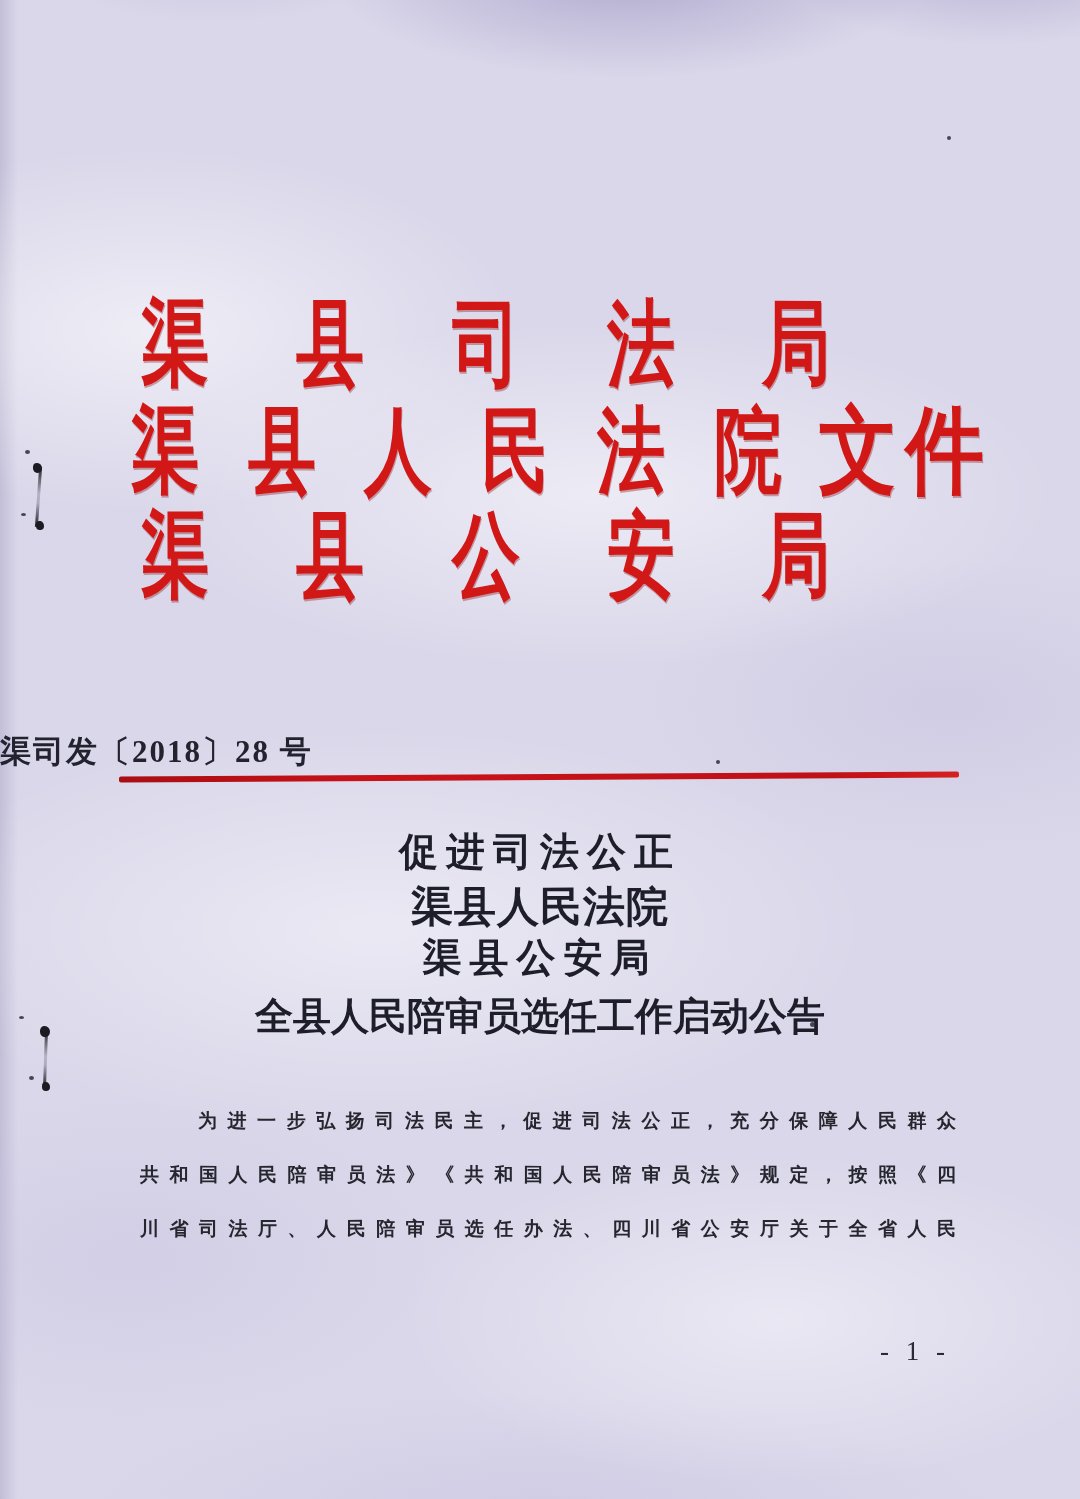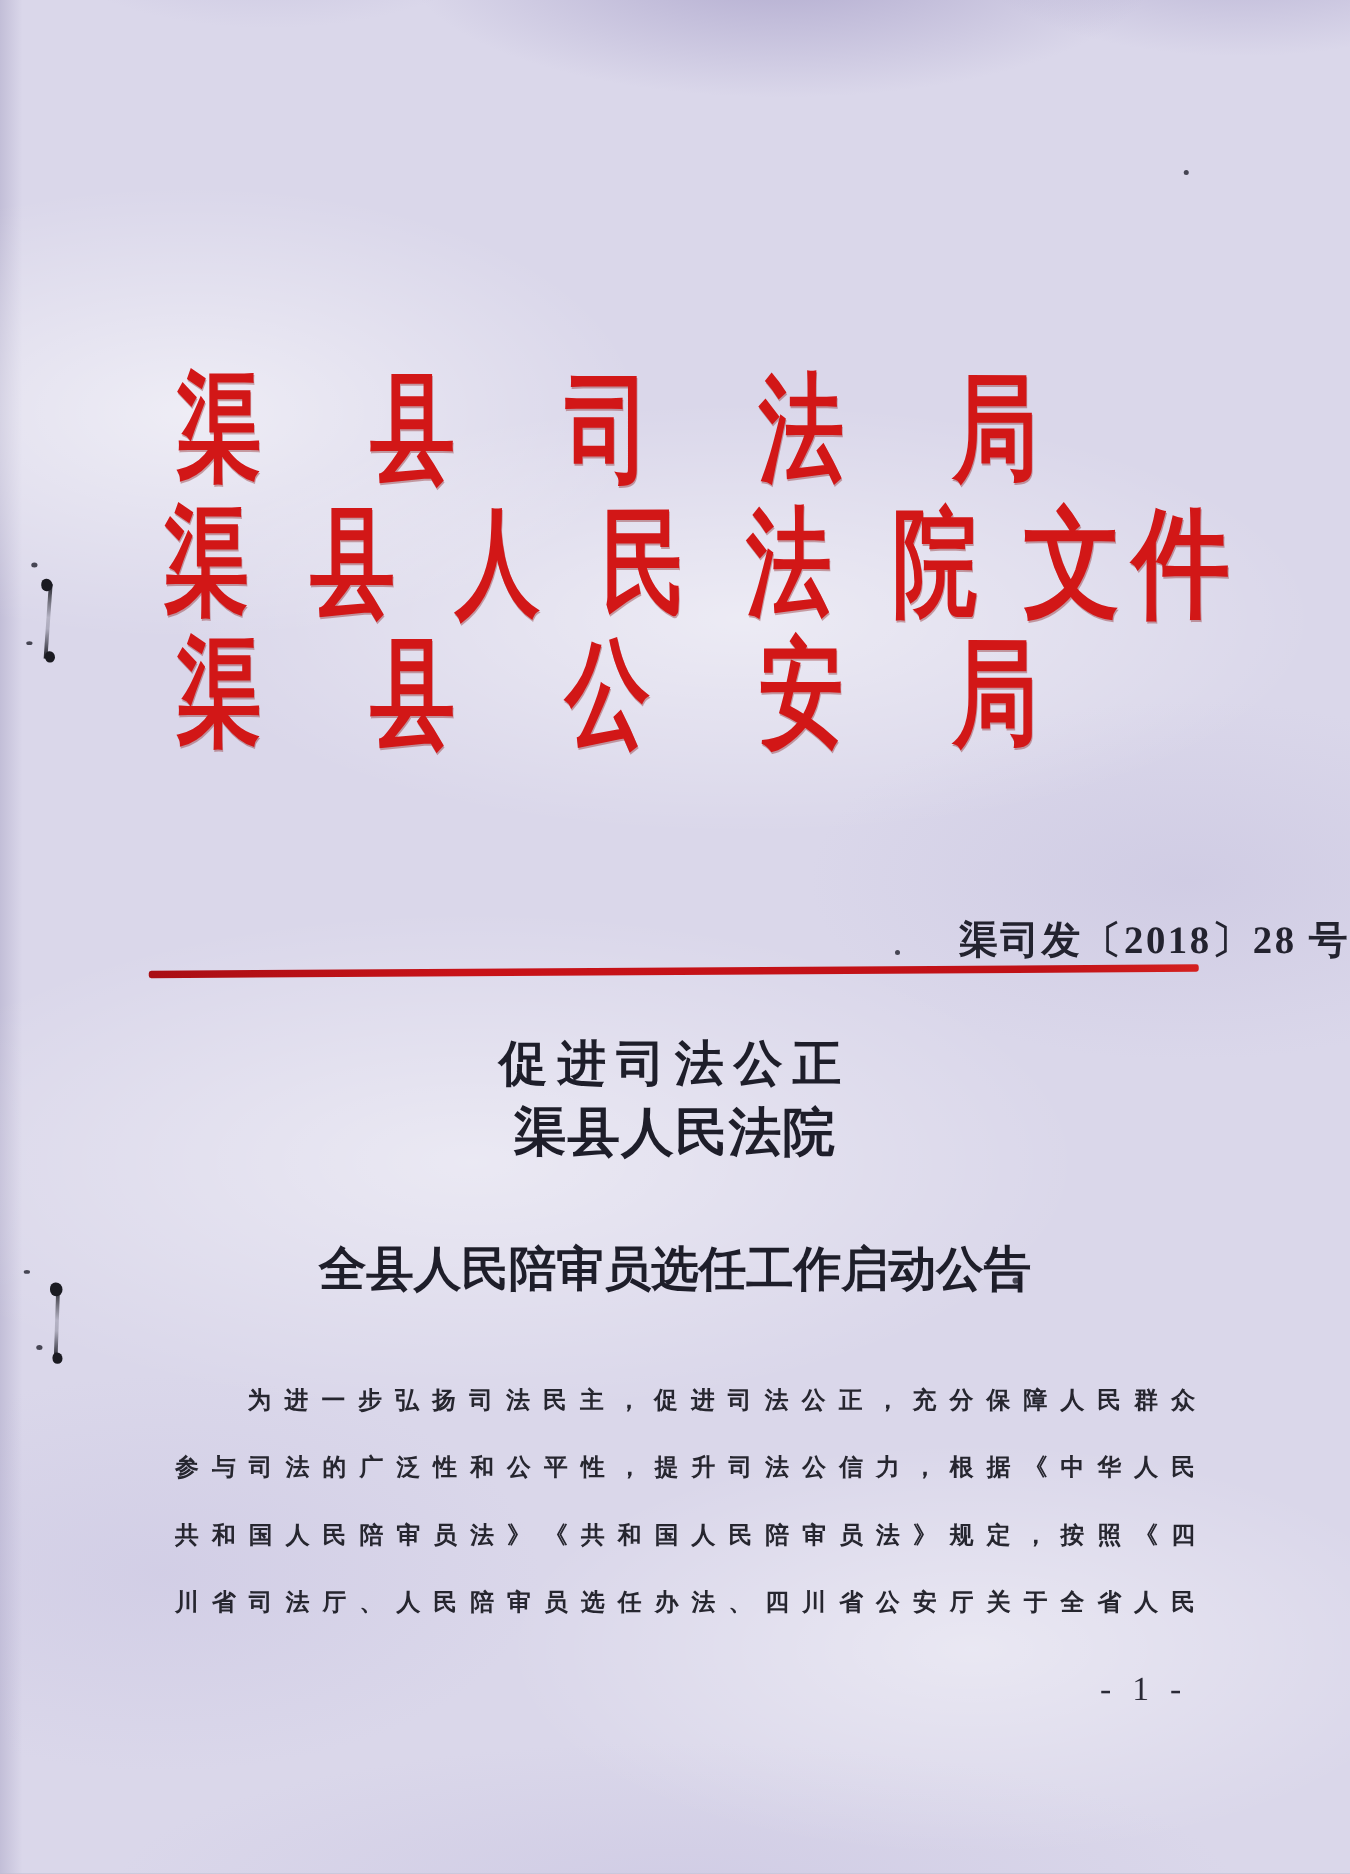--- a/index.html
+++ b/index.html
@@ -37,21 +37,21 @@
     color:#d21717;
     transform:scaleX(.72);
     text-shadow:1px 2px 0 rgba(130,10,10,.35);
   }
   .suffix{margin-left:16px;display:flex;letter-spacing:-8px;}
   .suffix .red-char{transform:scaleX(.82);font-size:95px;}
 
   
   .doc-number{
     position:absolute;left:0;top:731px;width:100%;
-    text-align:right;font-size:31px;line-height:42px;
+    text-align:left;font-size:31px;line-height:42px;
     font-weight:700;color:#23232f;letter-spacing:2px;
   }
 
   
   .red-rule{
     position:absolute;left:119px;top:774px;width:840px;height:6px;
     background:linear-gradient(90deg,#a90e14,#c81218 30%,#c01117 85%,#d4201f);
     transform:rotate(-.35deg);
     border-radius:2px;
   }
@@ -125,25 +125,25 @@
       <span class="red-char">安</span>
       <span class="red-char">局</span>
     </div>
 
   <div class="doc-number">渠司发〔2018〕28 号</div>
 
   <div class="red-rule"></div>
 
   <div class="title-line" id="title-0">促进司法公正</div>
   <div class="title-line" id="title-1">渠县人民法院</div>
+  <div class="title-line" id="title-2">渠县公安局</div>
   <div class="title-line" id="title-3">全县人民陪审员选任工作启动公告</div>
 
   <div class="body-block">
     <div class="body-line first">为进一步弘扬司法民主，促进司法公正，充分保障人民群众</div>
-    <div class="body-line">参与司法的广泛性和公平性，提升司法公信力，根据《中华人民</div>
     <div class="body-line">共和国人民陪审员法》《共和国人民陪审员法》规定，按照《四</div>
     <div class="body-line">川省司法厅、人民陪审员选任办法、四川省公安厅关于全省人民</div>
   </div>
 
   <div class="page-number">- 1 -</div>
 
   <div class="staple" id="staple-1"></div>
   <div class="blob" style="left:33px;top:463px;width:9px;height:10px;"></div>
   <div class="blob" style="left:36px;top:521px;width:8px;height:9px;"></div>
   <div class="speck" style="left:25px;top:450px;width:5px;height:4px;"></div>

